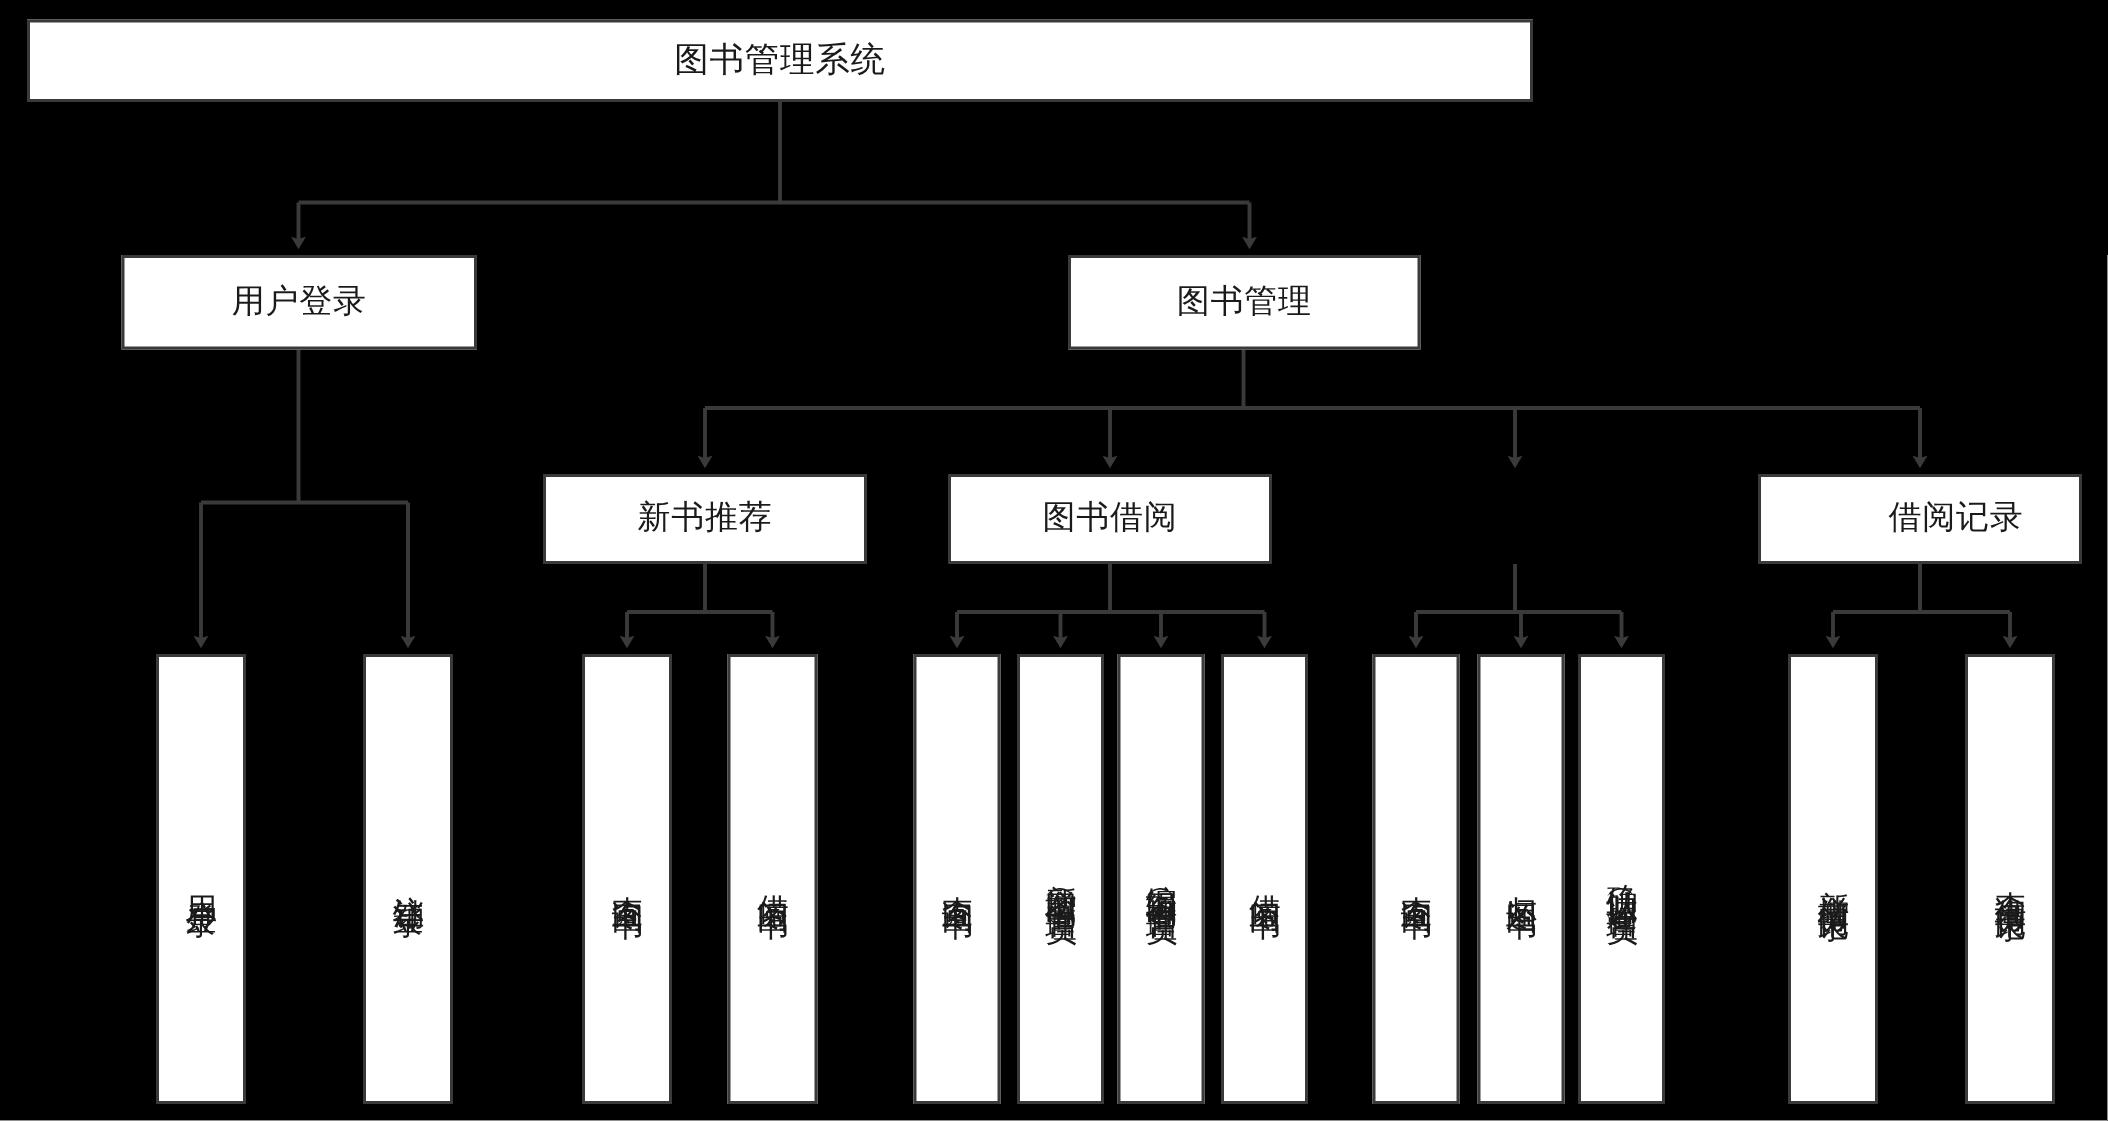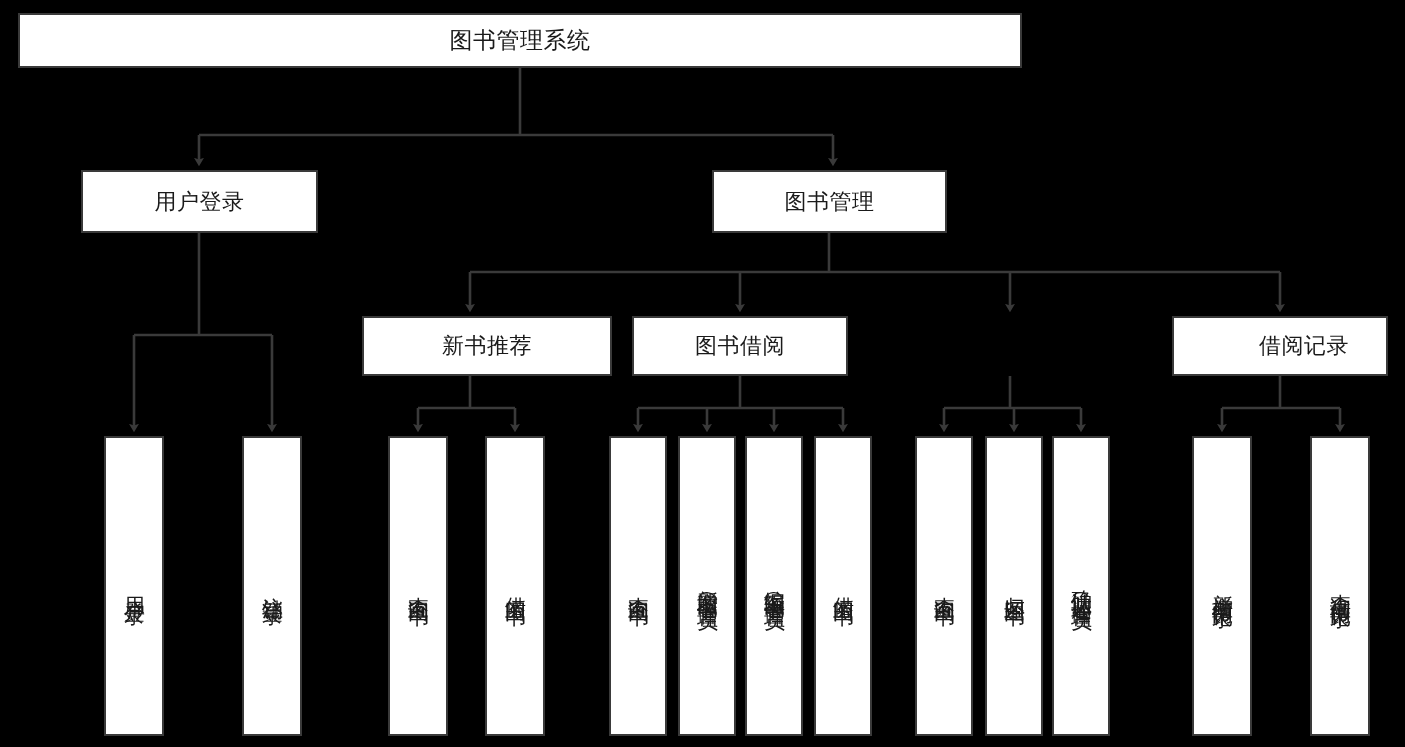--- a/index.html
+++ b/index.html
@@ -131,21 +131,21 @@
     <span>图书管理系统</span>
   </div>
 
   <div class="node horiz" id="n-l2-0" style="left: 81px; top: 170px; width: 237px; height: 63px;">
     <span>用户登录</span>
   </div>
   <div class="node horiz" id="n-l2-1" style="left: 712px; top: 170px; width: 235px; height: 63px;">
     <span>图书管理</span>
   </div>
 
-  <div class="node horiz" id="n-l3-0" style="left: 362px; top: 316px; width: 250px; height: 60px;">
+  <div class="node horiz" id="n-l3-0" style="left: 362px; top: 316px; width: 216px; height: 60px;">
     <span>新书推荐</span>
   </div>
   <div class="node horiz" id="n-l3-1" style="left: 632px; top: 316px; width: 216px; height: 60px;">
     <span>图书借阅</span>
   </div>
   <div class="node horiz" id="n-l3-3" style="left: 1172px; top: 316px; width: 216px; height: 60px; padding-left: 48px;">
     <span>借阅记录</span>
   </div>
 
   <div class="node vert" id="n-leaf-0" style="left: 104px; top: 436px; width: 60px; height: 300px;">

